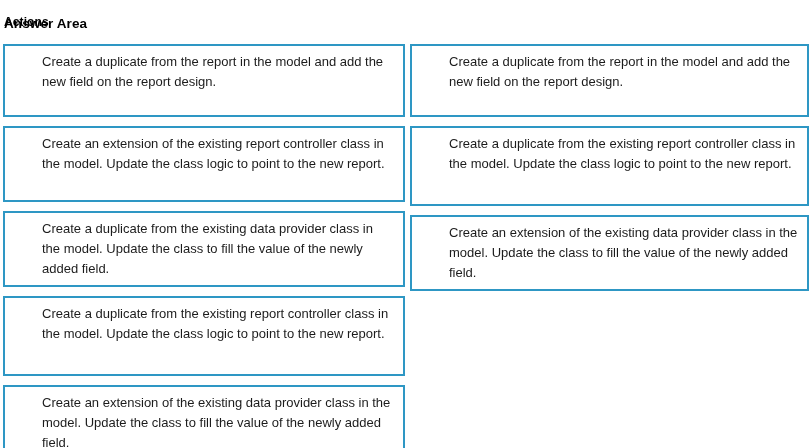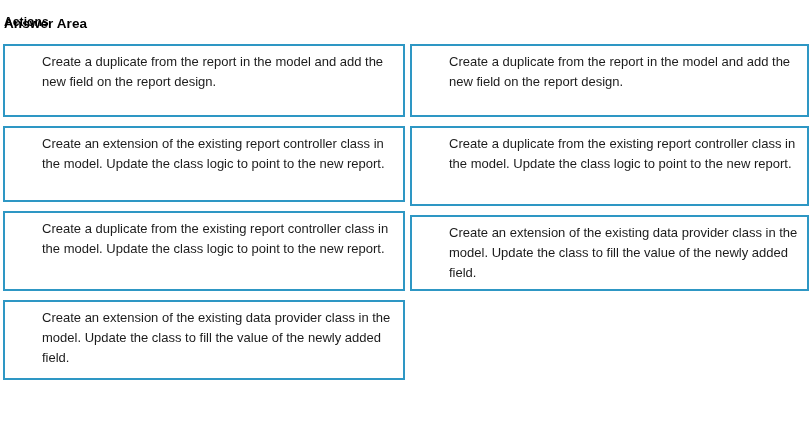--- a/index.html
+++ b/index.html
@@ -74,20 +74,23 @@
 <div class="column column-left">
 
   <div class="action-box h2">
     <span class="box-text">Create a duplicate from the report in the model and add the new field on the report design.</span>
   </div>
 
   <div class="action-box h3">
     <span class="box-text">Create an extension of the existing report controller class in the model. Update the class logic to point to the new report.</span>
   </div>
 
+  <div class="action-box h3">
+    <span class="box-text">Create a duplicate from the existing data provider class in the model. Update the class to fill the value of the newly added field.</span>
+  </div>
 
   <div class="action-box h3b">
     <span class="box-text">Create a duplicate from the existing report controller class in the model. Update the class logic to point to the new report.</span>
   </div>
 
   <div class="action-box h3b">
     <span class="box-text">Create an extension of the existing data provider class in the model. Update the class to fill the value of the newly added field.</span>
   </div>
 
 </div>

